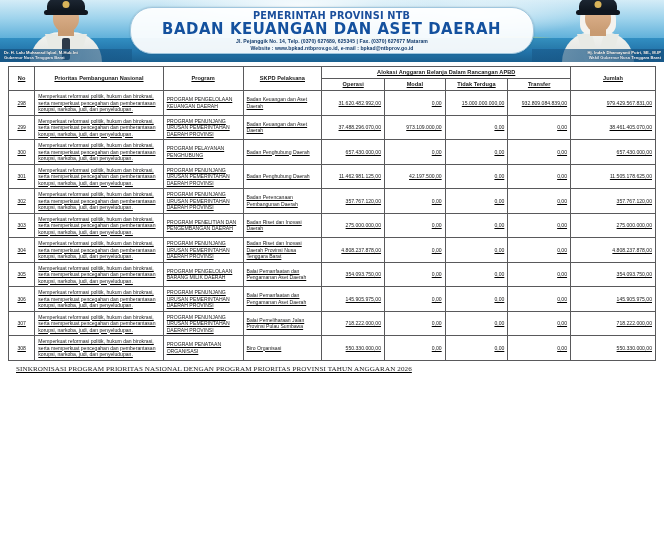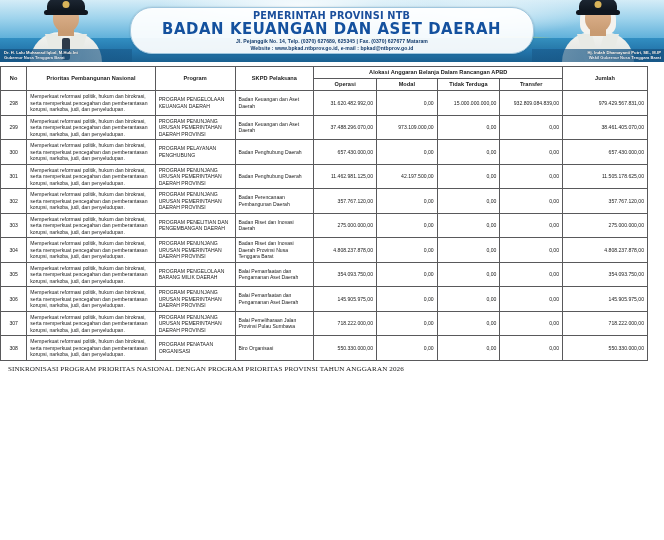--- a/index.html
+++ b/index.html
@@ -141,21 +141,21 @@
     letter-spacing: .6px; line-height: 17px;
     transform: scaleX(.96);
     white-space: nowrap;
   }
   .plate .l3, .plate .l4 {
     font-size: 5.1px; font-weight: bold; color: #123a6b;
     line-height: 6.4px; white-space: nowrap; letter-spacing: .05px;
   }
 
   
-  .sheet { padding: 4px 8px 0 0; }
+  .sheet { padding: 4px 8px 0 8px; text-decoration: underline; }
   table.grid {
     width: 648px;
     border-collapse: collapse;
     table-layout: fixed;
   }
   table.grid th, table.grid td {
     border: 0.8px solid #59595b;
     vertical-align: middle;
     padding: 2px 3px;
     color: #1a1a1a;

